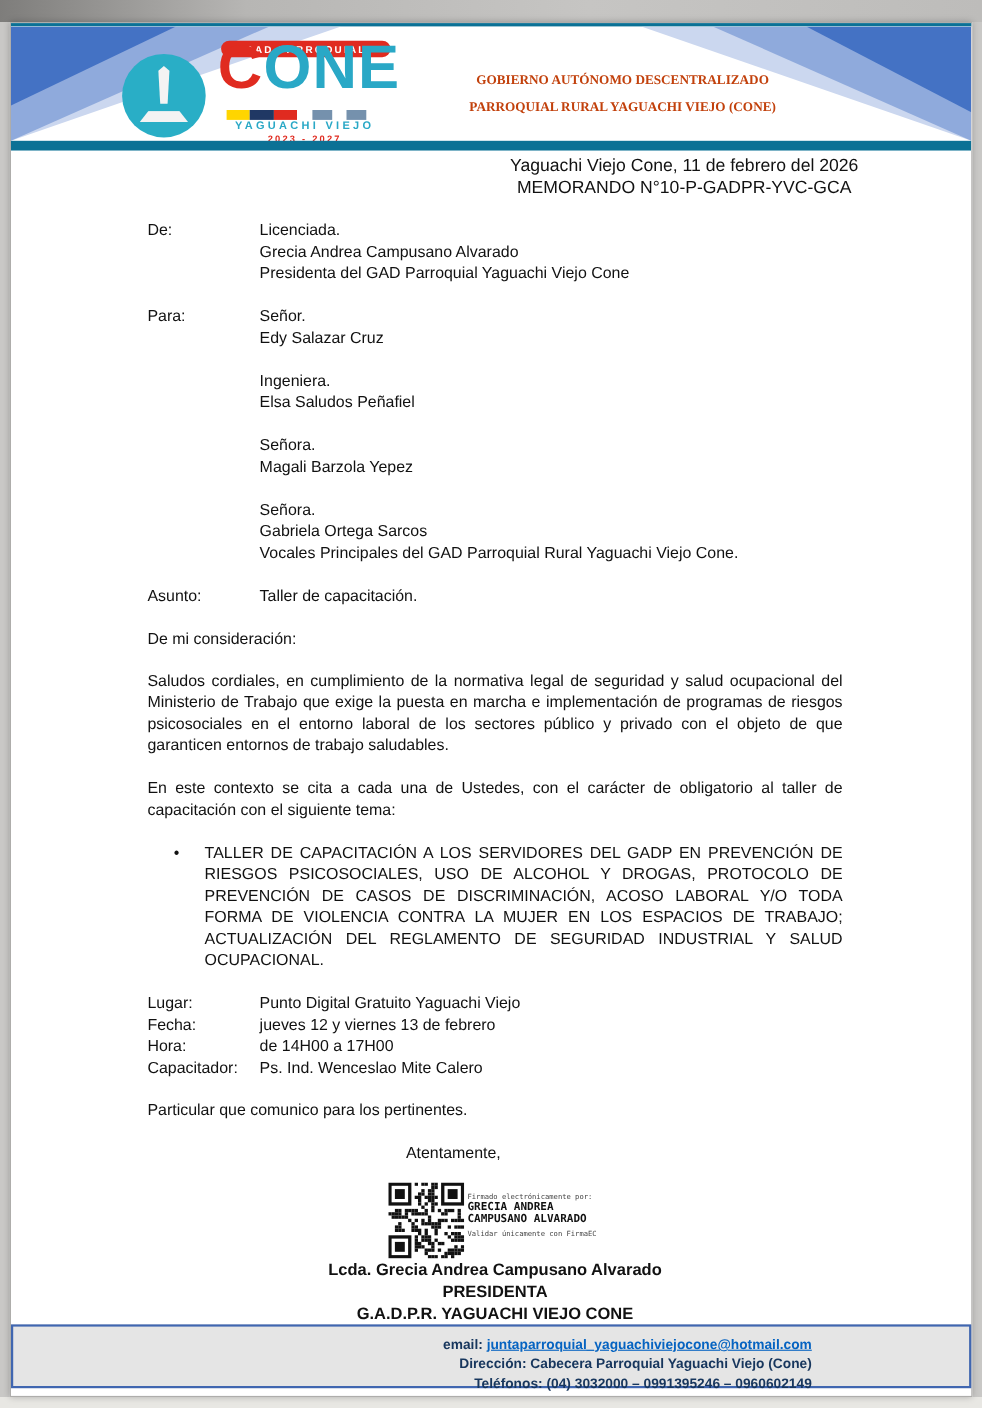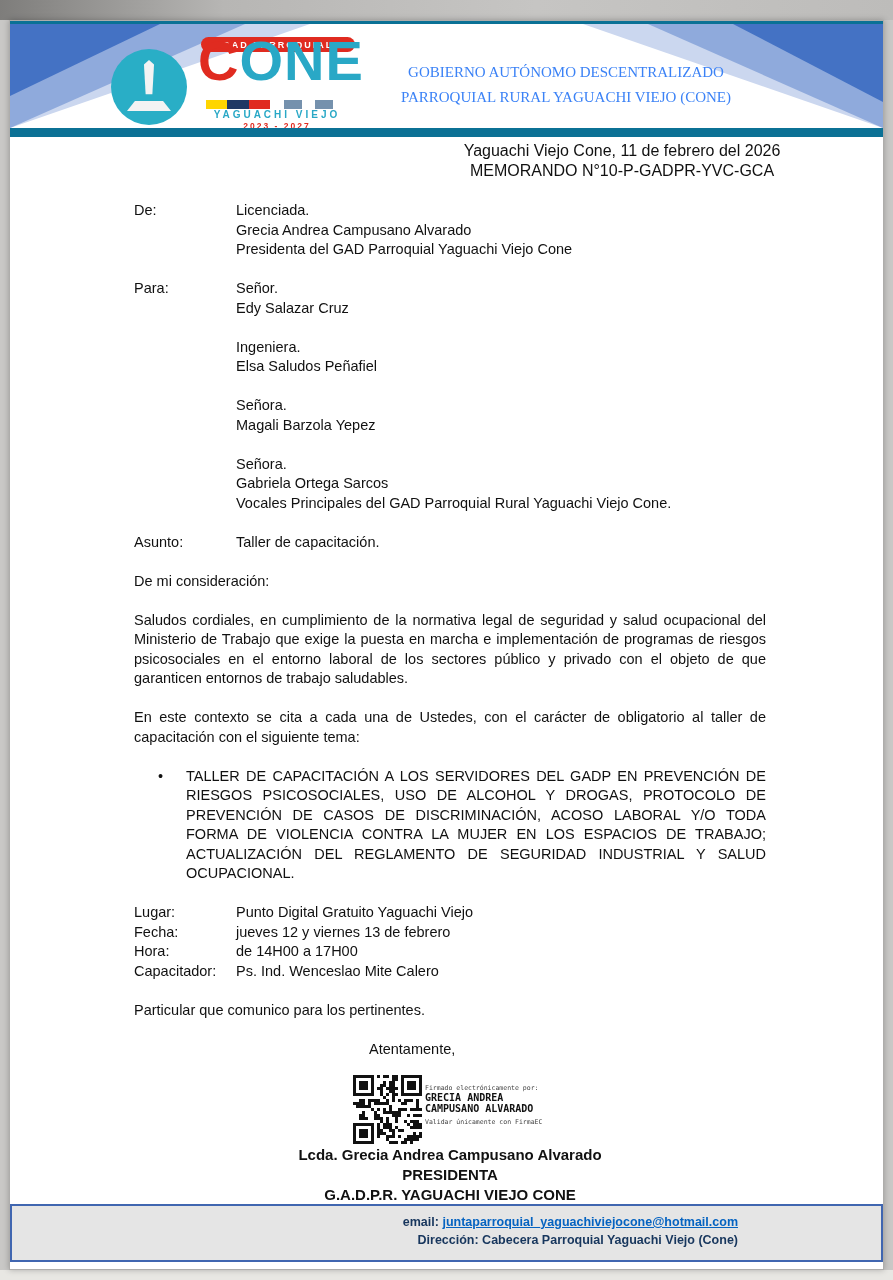--- a/index.html
+++ b/index.html
@@ -40,22 +40,22 @@
     font-family:"Liberation Sans",sans-serif;white-space:nowrap;}
   .logo-name .first{color:#e02b20;}
   .logo-name .rest{color:#29a8c6;}
   .logo-squares{position:absolute;left:196px;top:76px;height:9px;display:flex;}
   .logo-squares .sq{height:9px;}
   .logo-place{position:absolute;left:186px;top:85px;width:162px;text-align:center;
     color:#29a8c6;font-size:10px;font-weight:bold;letter-spacing:3px;white-space:nowrap;}
   .logo-period{position:absolute;left:186px;top:97px;width:162px;text-align:center;
     color:#e02b20;font-size:8.5px;font-weight:bold;letter-spacing:2px;}
   .org-title{position:absolute;left:336px;top:36px;width:440px;text-align:center;
-    font-family:"Liberation Serif",serif;font-weight:normal;font-size:15px;line-height:25px;
-    color:#3b82f6;}
+    font-family:"Liberation Serif",serif;font-weight:bold;font-size:12px;line-height:25px;
+    color:#c2410c;}
   
   .meta-block{position:absolute;left:452px;top:120px;width:320px;text-align:center;
     font-size:16px;line-height:19.5px;color:#111;}
   
   .letter{position:absolute;left:124px;top:180px;width:632px;
     font-size:14.5px;line-height:19.5px;color:#111;}
   .row{display:flex;}
   .lbl{flex:0 0 102px;}
   .val{flex:1;}
   .gap{margin-top:19.5px;}
@@ -396,15 +396,16 @@
     </div>
 
   </div>
 
   <div class="page-footer">
     <div>
       <span>email:</span>
       <a>juntaparroquial_yaguachiviejocone@hotmail.com</a>
     </div>
     <div>Dirección: Cabecera Parroquial Yaguachi Viejo (Cone)</div>
+    <div>Teléfonos: (04) 3032000 – 0991395246 – 0960602149</div>
   </div>
 
 </div>
 
 </body></html>

